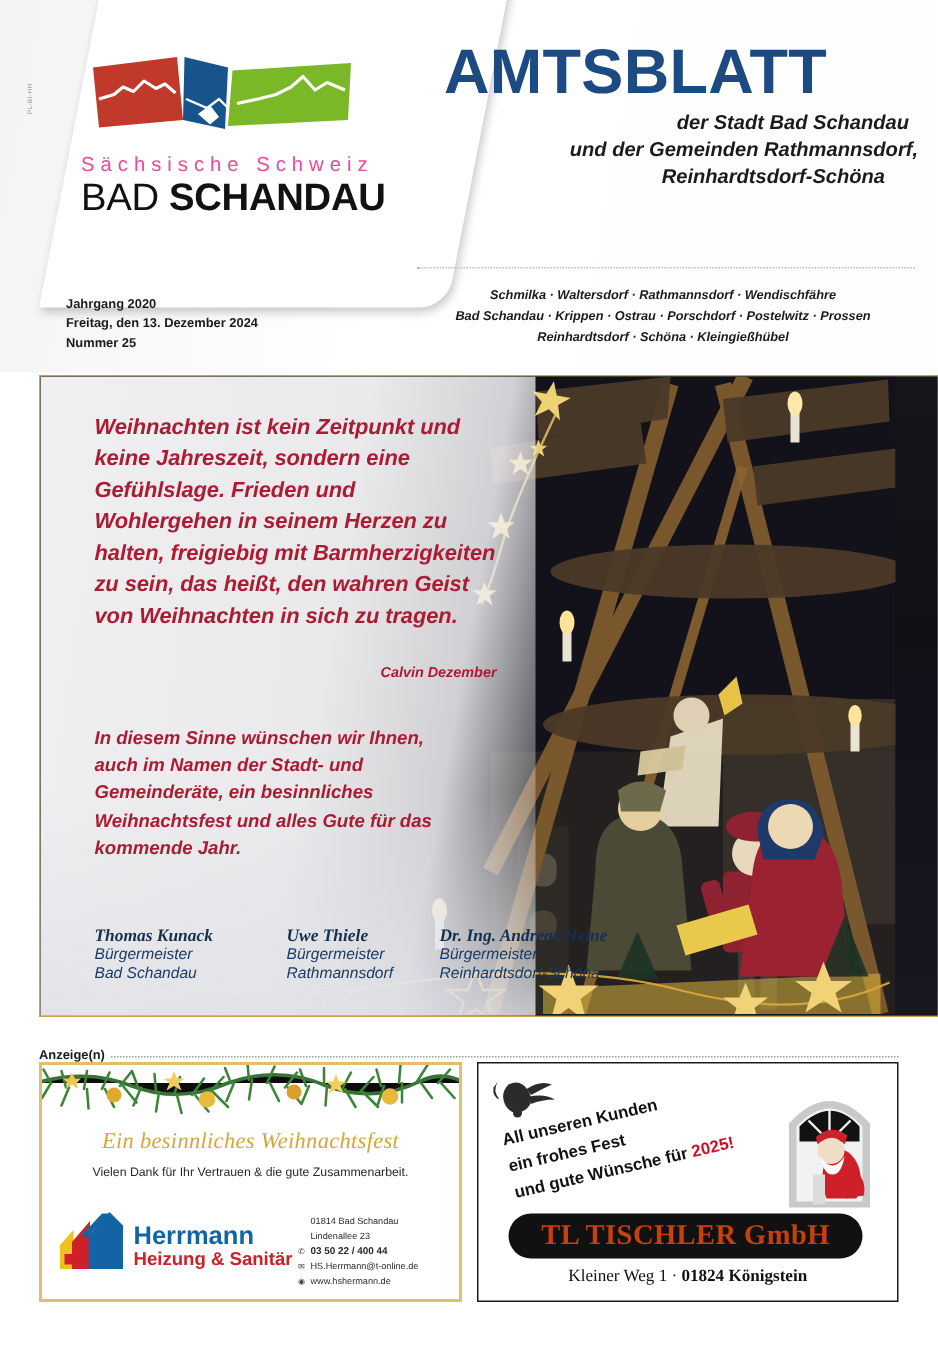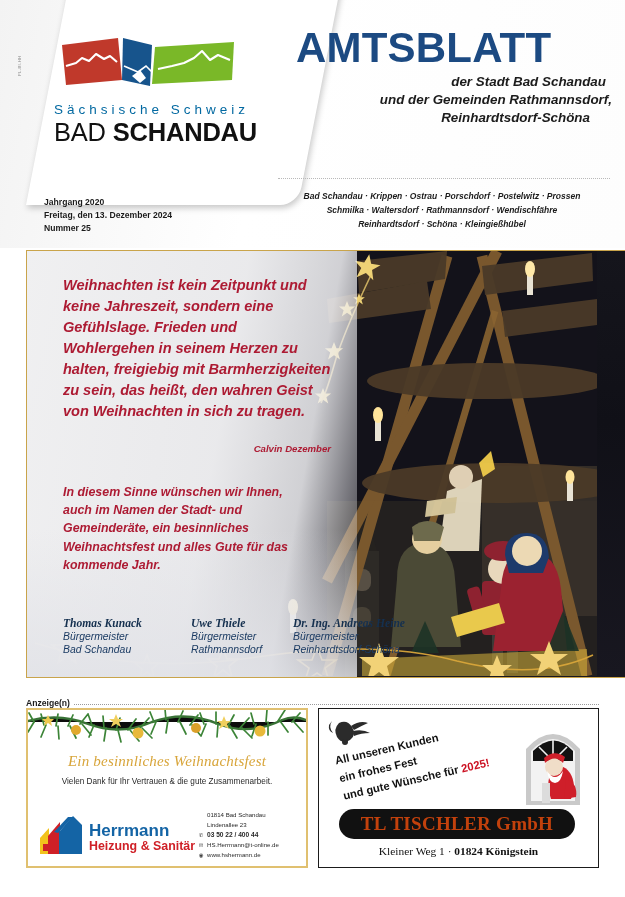--- a/index.html
+++ b/index.html
@@ -50,21 +50,21 @@
   }
   .logo-wrap {
     position: absolute; left: 54px; top: 36px;
     width: 210px; height: 112px;
   }
   .logo-mark { position: relative; width: 176px; height: 56px; margin-left: 6px; }
   .logo-mark svg { display: block; }
   .logo-line1 {
     margin-top: 10px;
     font-size: 13.5px; letter-spacing: 4.0px;
-    color: #0369a1; font-weight: 400;
+    color: #ec4899; font-weight: 400;
     font-family: "Liberation Sans", sans-serif;
     white-space: nowrap;
   }
   .logo-line2 {
     margin-top: 1px;
     font-size: 25.5px; letter-spacing: -0.2px;
     color: #111111;
     font-family: "Liberation Sans", sans-serif;
     white-space: nowrap;
   }
@@ -230,21 +230,21 @@
     color: #d8a53a; letter-spacing: .2px;
     font-family: "Liberation Serif", serif;
   }
   .ad-left-p {
     margin-top: 6px; text-align: center;
     font-size: 8.2px; color: #2a2a2a; line-height: 1.5;
     font-family: "Liberation Sans", sans-serif;
   }
   .ad-left-bot {
     position: absolute; left: 0; bottom: 6px;
-    width: 100%; display: flex; align-items: flex-end;
+    width: 100%; display: flex; align-items: flex-start;
     padding: 0 10px;
   }
   .hlogo { width: 160px; display: flex; align-items: center; gap: 5px; }
   .hlogo-txt .l1 {
     font-size: 17px; font-weight: 700; color: #1464a5; line-height: 1;
     font-family: "Liberation Sans", sans-serif;
   }
   .hlogo-txt .l2 {
     font-size: 12.4px; font-weight: 700; color: #cf2027; line-height: 1.15;
     font-family: "Liberation Sans", sans-serif;
@@ -335,22 +335,22 @@
 
     <div class="hdr-rule"></div>
 
     <div class="issue-info">
       <div>Jahrgang 2020</div>
       <div>Freitag, den 13. Dezember 2024</div>
       <div>Nummer 25</div>
     </div>
 
     <div class="localities">
+      <div>Schmilka · Waltersdorf · Rathmannsdorf · Wendischfähre</div>
       <div>Bad Schandau · Krippen · Ostrau · Porschdorf · Postelwitz · Prossen</div>
-      <div>Schmilka · Waltersdorf · Rathmannsdorf · Wendischfähre</div>
       <div>Reinhardtsdorf · Schöna · Kleingießhübel</div>
     </div>
   </div>
 
   <div class="hero">
     <div class="hero-photo"></div>
 
     <div class="scene">
       <svg width="570" height="425" viewBox="0 0 570 425" xmlns="http://www.w3.org/2000/svg">
 

